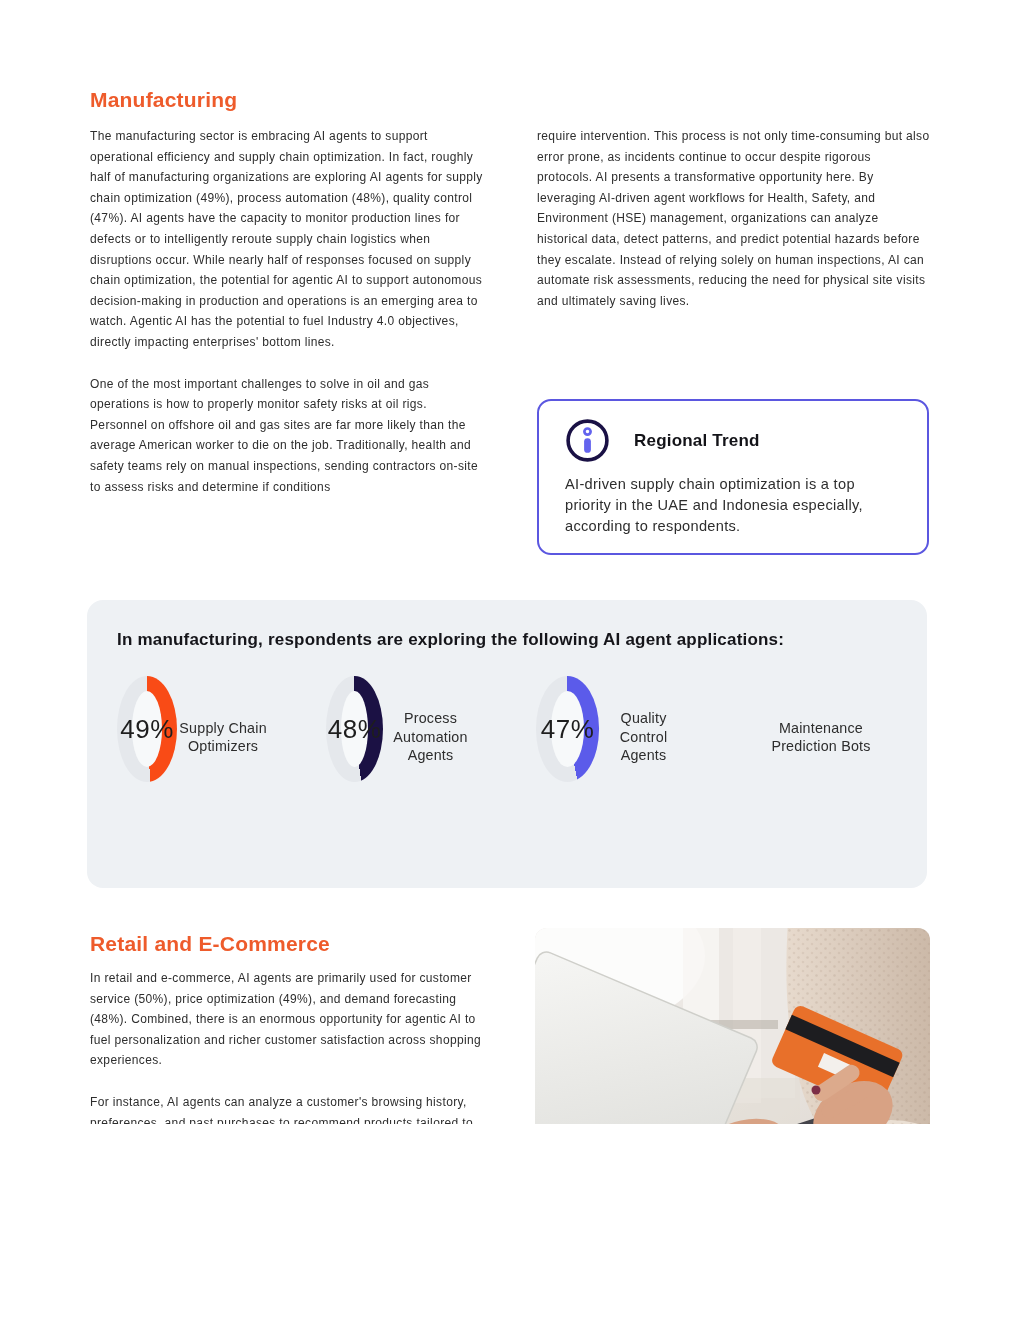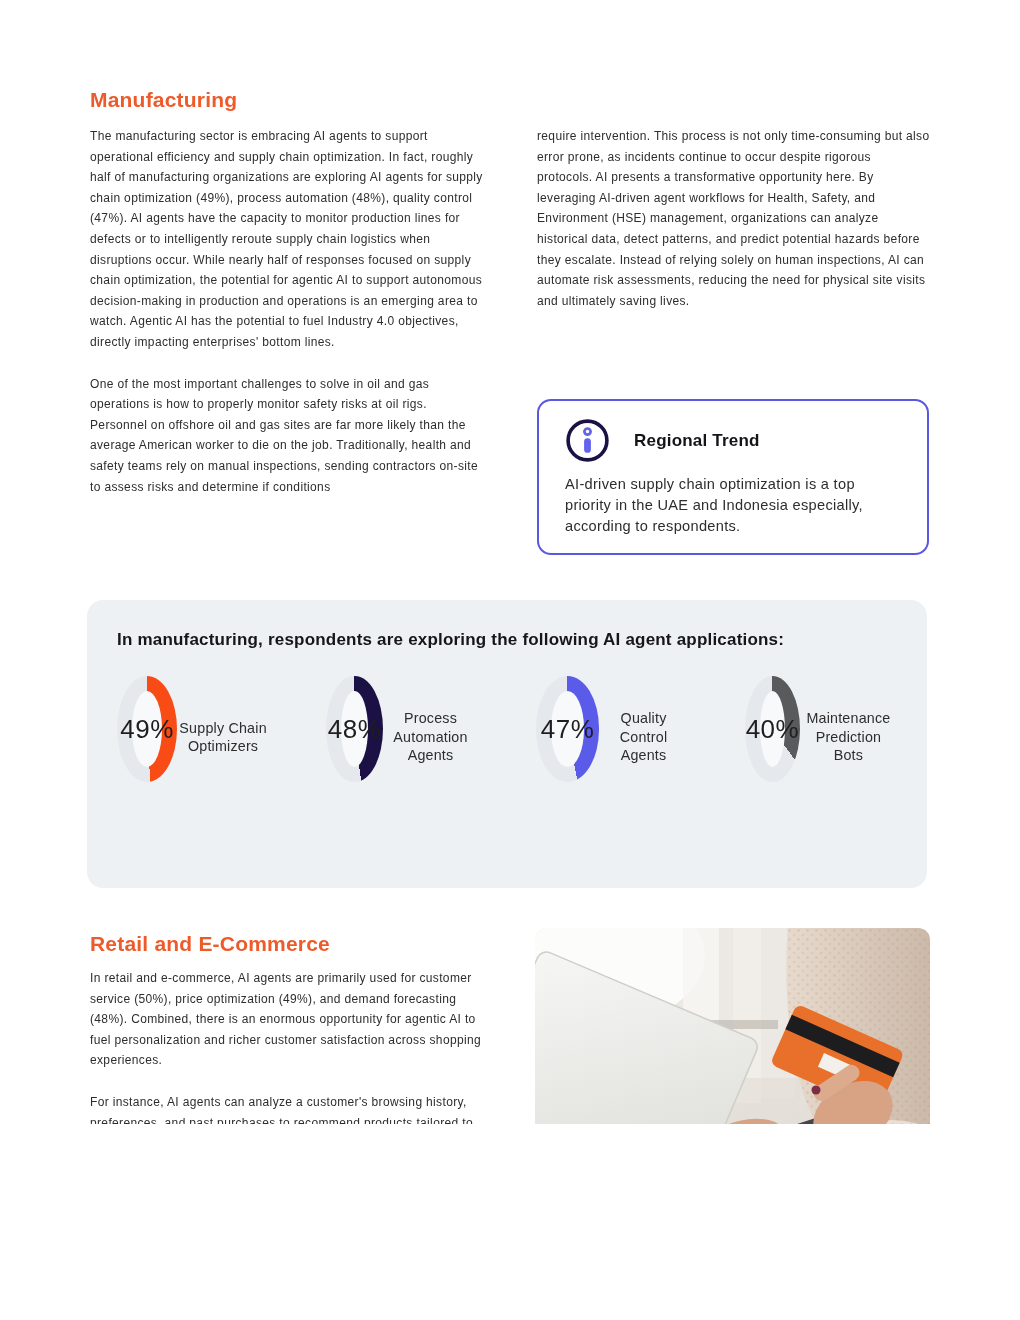--- a/index.html
+++ b/index.html
@@ -129,23 +129,20 @@
         </div>
         <div class="donut-label">Process Automation Agents</div>
       </div>
       <div class="donut-col">
         <div class="donut" style="background: conic-gradient(rgb(91, 91, 234) 0deg, rgb(91, 91, 234) 47%, rgb(229, 232, 236) 47%, rgb(229, 232, 236) 100%);">
           <span class="donut-val">47%</span>
         </div>
         <div class="donut-label">Quality Control Agents</div>
       </div>
       <div class="donut-col">
-        <div class="donut" style="background: conic-gradient(rgb(89, 90, 92) 0deg, rgb(89, 90, 92) 40%, rgb(229, 232, 236) 40%, rgb(229, 232, 236) 100%);">
-          <span class="donut-val">40%</span>
-        </div>
         <div class="donut-label">Maintenance Prediction Bots</div>
       </div>
     </div>
   </section>
 
   <h2 class="section-heading retail-heading">Retail and E-Commerce</h2>
 
   <div class="retail-text">
     <p class="body-p">In retail and e-commerce, AI agents are primarily used for customer service (50%), price optimization (49%), and demand forecasting (48%). Combined, there is an enormous opportunity for agentic AI to fuel personalization and richer customer satisfaction across shopping experiences.</p>
     <p class="body-p">For instance, AI agents can analyze a customer's browsing history, preferences, and past purchases to recommend products tailored to their tastes and needs and increase the likelihood of purchase. AI can also curate personalized content, such as special</p>

